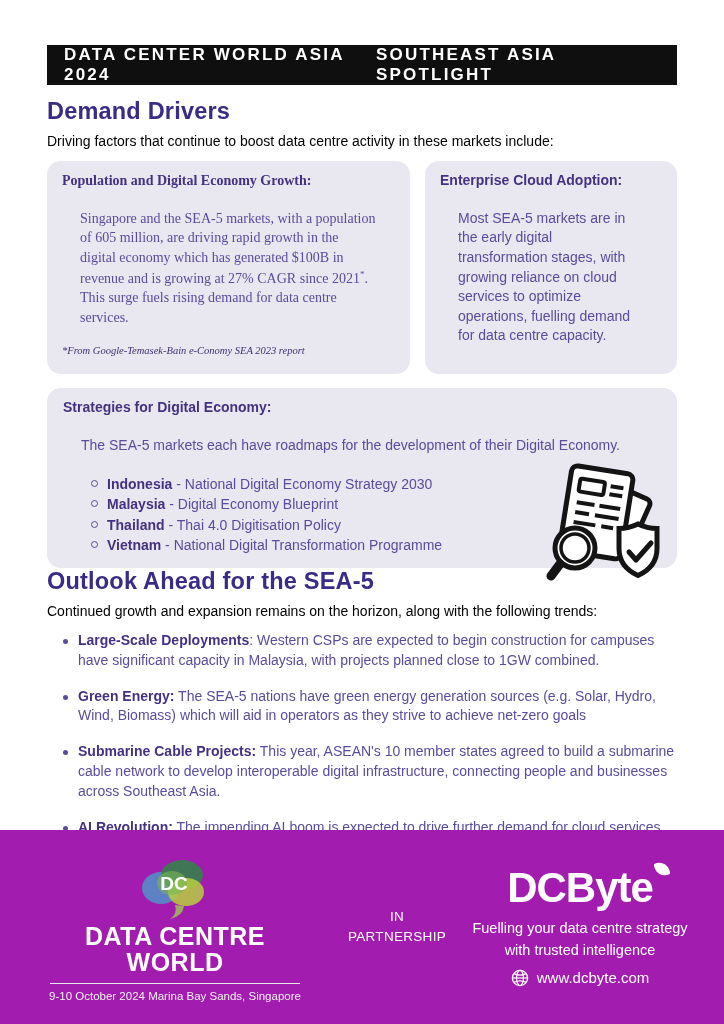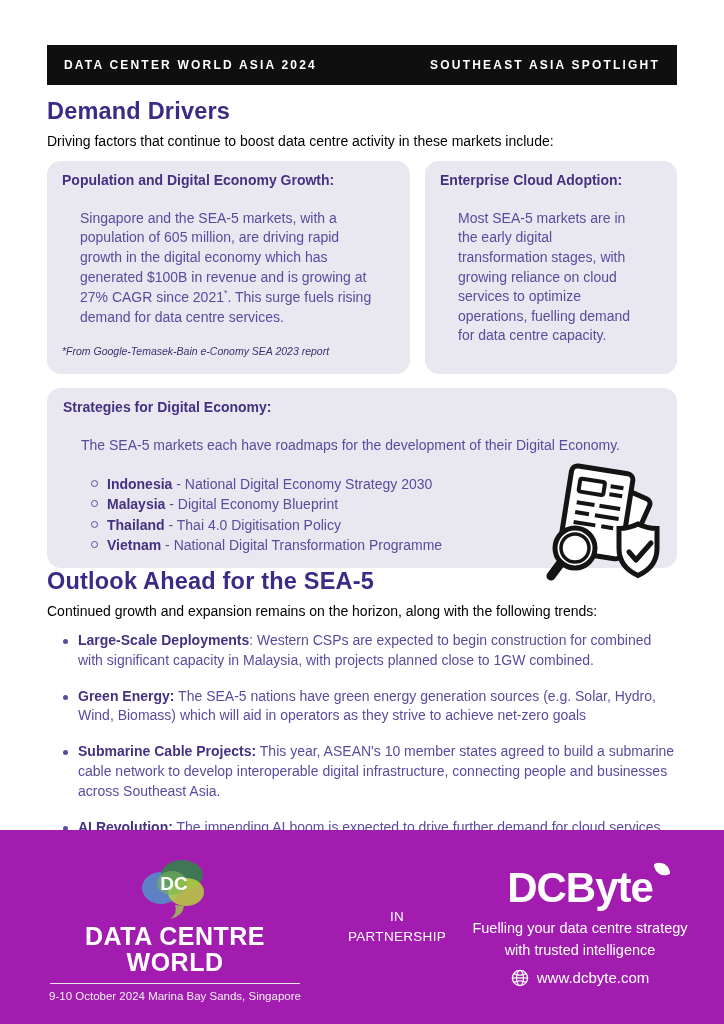--- a/index.html
+++ b/index.html
@@ -6,30 +6,30 @@
   body{
     width:724px;height:1024px;position:relative;background:#ffffff;
     font-family:"Liberation Sans", sans-serif;overflow:hidden;
   }
   
   .topbar{
     position:absolute;left:47px;right:47px;top:45px;height:40px;
     background:#0f0f0f;display:flex;align-items:center;justify-content:space-between;
     padding:0 17px;box-sizing:border-box;
   }
-  .topbar span{color:#ffffff;font-weight:700;font-size:12px;letter-spacing:2.2px;}
+  .topbar span{color:#ffffff;font-weight:700;font-size:17px;letter-spacing:2.2px;}
 
   
   .content{position:absolute;left:47px;width:630px;top:98px;}
   h1.section{margin:0;color:#3b2b86;font-size:23.5px;font-weight:700;letter-spacing:.2px;}
   .intro{margin:8px 0 12px;color:#000000;font-size:14px;}
 
   .cards-row{display:flex;gap:15px;align-items:stretch;}
   .card{background:#e9e7ef;border-radius:14px;padding:10px 15px;box-sizing:border-box;}
-  .card-pop{width:363px;flex:none;}
+  .card-pop{width:363px;flex:none;font-family:Liberation Serif, serif;}
   .card-cloud{flex:1;}
   .card-title{margin:0;font-weight:700;color:#453182;font-size:14px;line-height:1.42;}
   .card-text{margin:18px;color:#5b4b9e;font-size:14px;line-height:1.40;}
   .card-text sup{font-size:9px;}
   .footnote{margin:3px 0 0;font-size:10.5px;font-style:italic;color:#3f2f72;}
 
   .strategies{margin-top:14px;position:relative;padding:10px 16px 12px;border-radius:14px;background:#e9e7ef;}
   .strategy-list{list-style:none;margin:2px 0 0;padding:0 0 0 28px;}
   .strategy-item{display:flex;align-items:baseline;gap:9px;color:#5b4b9e;font-size:14px;line-height:1.47;}
   .strategy-item b{color:#453182;}
@@ -136,21 +136,21 @@
         <path d="M84 92 l7 8 l15 -17" fill="none" stroke="#141414" stroke-width="5" stroke-linecap="round" stroke-linejoin="round"></path>
       </svg>
     </div>
 
     <h1 class="section mt-outlook">Outlook Ahead for the SEA-5</h1>
     <p class="intro">Continued growth and expansion remains on the horizon, along with the following trends:</p>
 
     <ul class="outlook-list">
       <li class="outlook-item">
           <span class="dot-bullet"></span>
-          <p class="outlook-text"><b>Large-Scale Deployments</b><span>: Western CSPs are expected to begin construction for combined with significant capacity in Malaysia, with projects planned close to 1GW combined.</span></p>
+          <p class="outlook-text"><b>Large-Scale Deployments</b><span>: Western CSPs are expected to begin construction for campuses have significant capacity in Malaysia, with projects planned close to 1GW combined.</span></p>
         </li>
       <li class="outlook-item">
           <span class="dot-bullet"></span>
           <p class="outlook-text"><b>Green Energy:</b><span> The SEA-5 nations have green energy generation sources (e.g. Solar, Hydro, Wind, Biomass) which will aid in operators as they strive to achieve net-zero goals</span></p>
         </li>
       <li class="outlook-item">
           <span class="dot-bullet"></span>
           <p class="outlook-text"><b>Submarine Cable Projects:</b><span> This year, ASEAN's 10 member states agreed to build a submarine cable network to develop interoperable digital infrastructure, connecting people and businesses across Southeast Asia.</span></p>
         </li>
       <li class="outlook-item">

